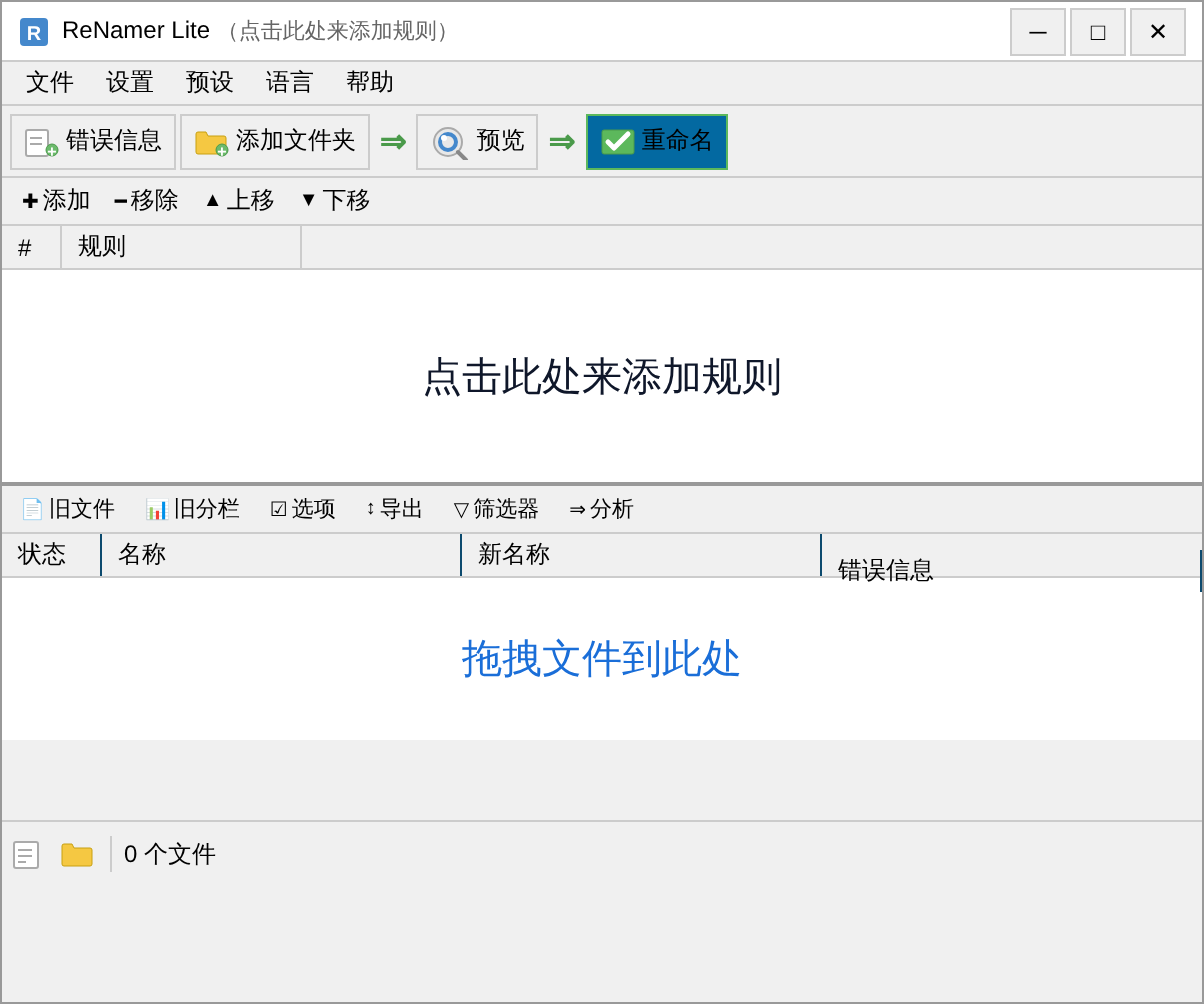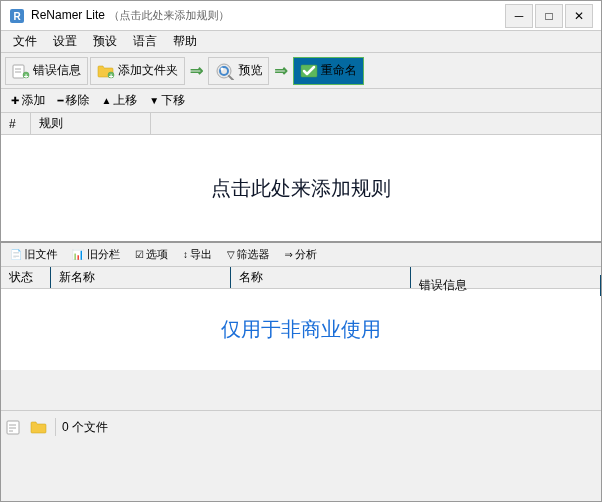--- a/index.html
+++ b/index.html
@@ -397,26 +397,26 @@
       </div>
       <div class="tab-item">
         <span class="tab-icon">⇒</span>
         <span>分析</span>
       </div>
     </div>
 
     <div class="files-area">
       <div class="files-header">
         <div class="files-header-cell">状态</div>
+        <div class="files-header-cell">名称</div>
         <div class="files-header-cell">新名称</div>
-        <div class="files-header-cell">名称</div>
         <div class="files-header-cell">错误信息</div>
       </div>
       <div class="files-body">
-        <div class="files-placeholder">仅用于非商业使用</div>
+        <div class="files-placeholder">拖拽文件到此处</div>
       </div>
     </div>
 
     <div class="status-bar">
       <div class="status-icon">
         <svg width="18" height="16" viewBox="0 0 18 16">
           <rect x="1" y="2" width="12" height="13" rx="1" fill="#fff" stroke="#aaa" stroke-width="1"></rect>
           <line x1="3" y1="6" x2="10" y2="6" stroke="#aaa" stroke-width="1"></line>
           <line x1="3" y1="9" x2="10" y2="9" stroke="#aaa" stroke-width="1"></line>
           <line x1="3" y1="12" x2="7" y2="12" stroke="#aaa" stroke-width="1"></line>

